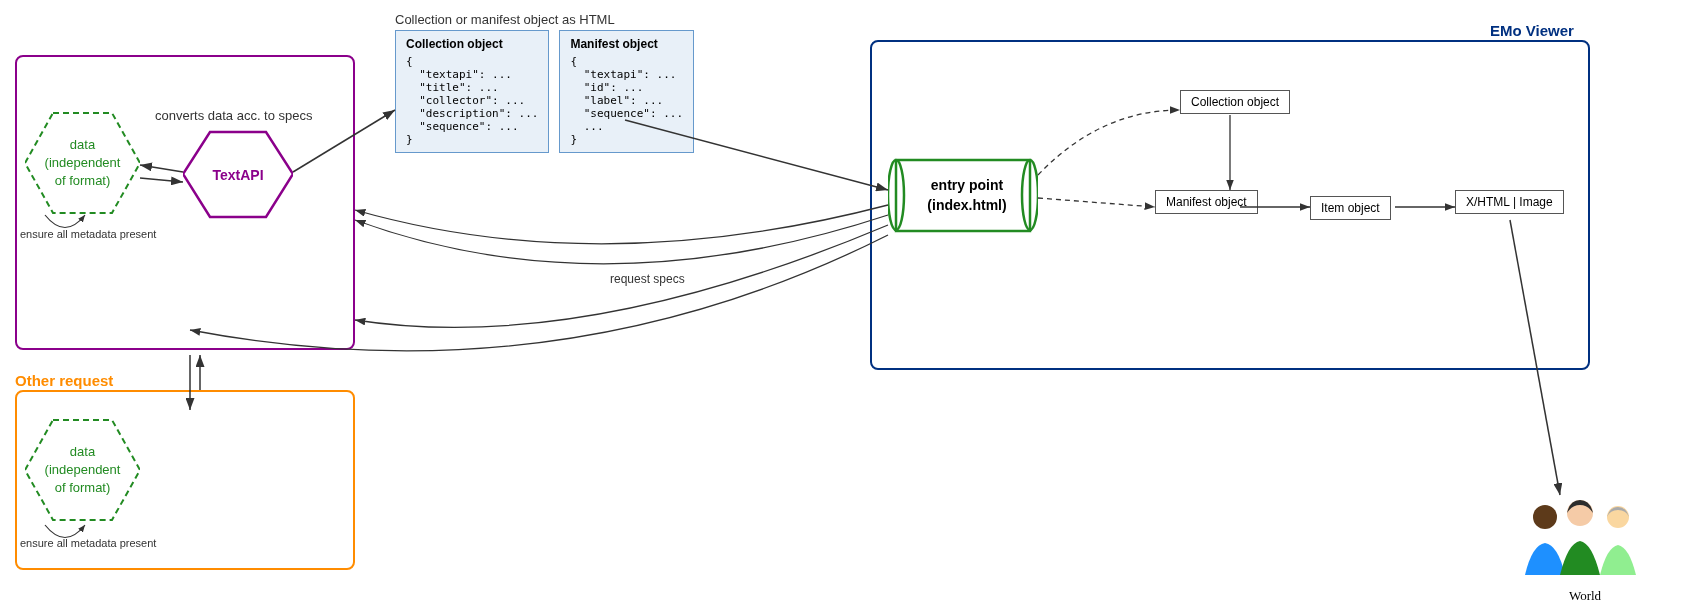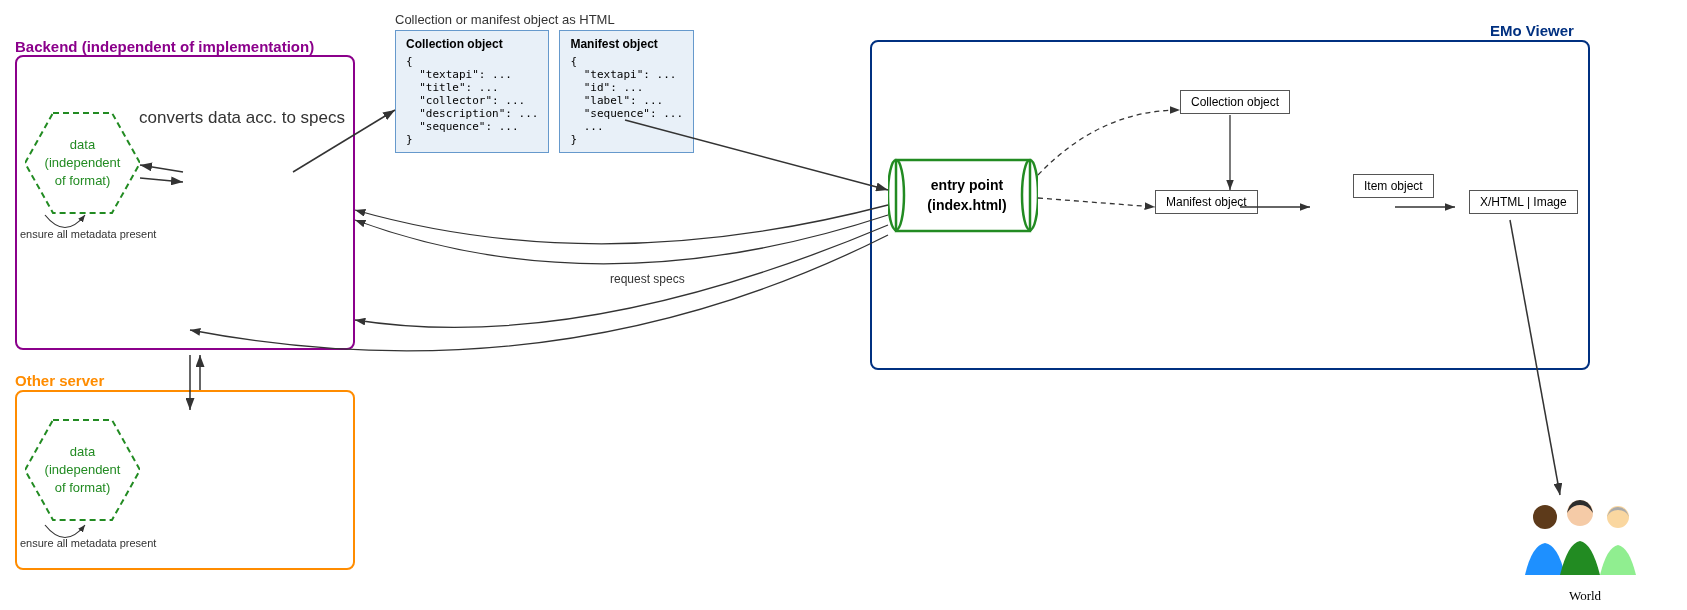--- a/index.html
+++ b/index.html
@@ -137,24 +137,23 @@
       font-size: 13px;
       color: #333;
     }
   </style>
 </head>
 <body>
 
 <div class="diagram-container">
 
   <div class="backend-box"></div>
-  <div class="backend-label">Backend (independent of implementation)</div>
 
   <div class="other-server-box"></div>
-  <div class="other-server-label">Other server</div>
+  <div class="other-server-label">Other request</div>
 
   <div class="emo-viewer-box"></div>
   <div class="emo-viewer-label">EMo Viewer</div>
 
   <div class="json-header">Collection or manifest object as HTML</div>
 
   <div class="json-section">
     <div class="json-box">
       <div class="json-box-title">Collection object</div>
       <div>{</div>
@@ -170,31 +169,37 @@
       <div>{</div>
       <div>&nbsp;&nbsp;"textapi": ...</div>
       <div>&nbsp;&nbsp;"id": ...</div>
       <div>&nbsp;&nbsp;"label": ...</div>
       <div>&nbsp;&nbsp;"sequence": ...</div>
       <div>&nbsp;&nbsp;...</div>
       <div>}</div>
     </div>
   </div>
 
+  <div style="position:absolute; left:183px; top:127px;">
+    <svg width="110" height="95" viewBox="0 0 110 95">
+      <polygon points="27,5 83,5 110,47 83,90 27,90 0,47" fill="none" stroke="#8B008B" stroke-width="2.5"></polygon>
+    </svg>
+    <div style="position:absolute;top:0;left:0;width:110px;height:95px;display:flex;align-items:center;justify-content:center;color:#8B008B;font-size:14px;font-weight:bold;">TextAPI</div>
+  </div>
 
   <div style="position:absolute; left:25px; top:108px;">
     <svg width="115" height="110" viewBox="0 0 115 110">
       <polygon points="28,5 87,5 115,55 87,105 28,105 0,55" fill="none" stroke="#228B22" stroke-width="2" stroke-dasharray="6,4"></polygon>
     </svg>
     <div style="position:absolute;top:0;left:0;width:115px;height:110px;display:flex;align-items:center;justify-content:center;color:#228B22;font-size:13px;text-align:center;line-height:1.4;">data<br>(independent<br>of format)</div>
   </div>
 
   <div style="position:absolute;left:20px;top:228px;font-size:11px;color:#333;">ensure all metadata present</div>
 
-  <div style="position:absolute;left:139px;top:108px;font-size:17px;color:#333;">converts data acc. to specs</div>
+  <div style="position:absolute;left:155px;top:108px;font-size:13px;color:#333;">converts data acc. to specs</div>
 
   <div style="position:absolute; left:25px; top:415px;">
     <svg width="115" height="110" viewBox="0 0 115 110">
       <polygon points="28,5 87,5 115,55 87,105 28,105 0,55" fill="none" stroke="#228B22" stroke-width="2" stroke-dasharray="6,4"></polygon>
     </svg>
     <div style="position:absolute;top:0;left:0;width:115px;height:110px;display:flex;align-items:center;justify-content:center;color:#228B22;font-size:13px;text-align:center;line-height:1.4;">data<br>(independent<br>of format)</div>
   </div>
 
   <div style="position:absolute;left:20px;top:537px;font-size:11px;color:#333;">ensure all metadata present</div>
 
@@ -211,25 +216,25 @@
   </div>
 
   <div class="flow-box" style="left:1180px;top:90px;">
     <span>Collection object</span>
   </div>
 
   <div class="flow-box" style="left:1155px;top:190px;">
     <span>Manifest object</span>
   </div>
 
-  <div class="flow-box" style="left:1310px;top:174px;margin-left:43px;">
+  <div class="flow-box" style="left:1310px;top:196px;">
     <span>Item object</span>
   </div>
 
-  <div class="flow-box" style="left:1455px;top:190px;margin-left:14px;">
+  <div class="flow-box" style="left:1455px;top:190px;">
     <span>X/HTML | Image</span>
   </div>
 
   <div style="position:absolute;left:610px;top:272px;font-size:12px;color:#333;">request specs</div>
 
   <div class="people-area">
     <svg width="130" height="95" viewBox="0 0 130 95">
 
       <circle cx="25" cy="22" r="12" fill="#5D3A1A"></circle>
       <path d="M5 80 Q12 50 25 48 Q38 50 45 80" fill="#1E90FF"></path>

